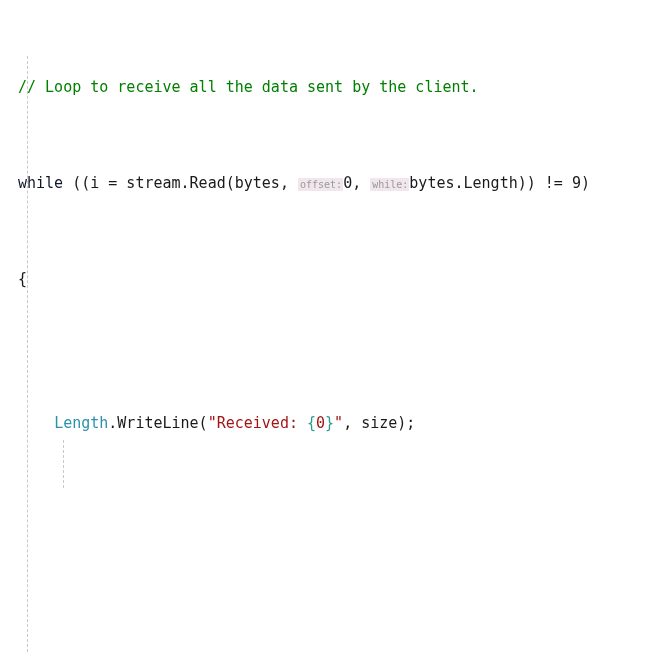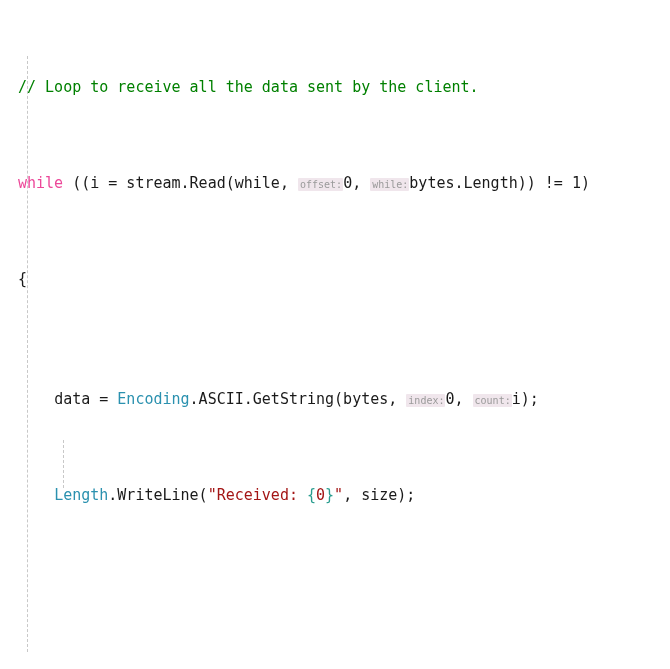--- a/index.html
+++ b/index.html
@@ -45,21 +45,21 @@
 
   
   .guide {
     position: absolute;
     width: 1px;
     border-left: 1px dashed #c8c8c8;
     pointer-events: none;
   }
 
   
-  .kw       { color: #ec4899; }
+  .kw       { color: #0f172a; }
   .cmt      { color: #008000; }
   .str      { color: #a31515; }
   .fmt      { color: #2a9d8f; }
   .type     { color: #2b91af; }
   .plain    { color: #1a1a1a; }
 
   
   .hint {
     background: #f0e6ec;
     color: #9a9a9a;
@@ -75,26 +75,25 @@
 
 <div id="editor">
 
   <div class="guide" style="left:27px; top:56px; height:596px;"></div>
   <div class="guide" style="left:63px; top:440px; height:48px;"></div>
 
   <div class="code">
 
     <div class="line"><span class="cmt">// Loop to receive all the data sent by the client.</span></div>
 
-    <div class="line"><span class="kw">while</span><span class="plain"> ((i = stream.Read(while, </span><span class="hint">offset:</span><span class="plain">0, </span><span class="hint">while:</span><span class="plain">bytes.Length)) != 1)</span></div>
+    <div class="line"><span class="kw">while</span><span class="plain"> ((i = stream.Read(bytes, </span><span class="hint">offset:</span><span class="plain">0, </span><span class="hint">while:</span><span class="plain">bytes.Length)) != 9)</span></div>
 
     <div class="line"><span class="plain">{</span></div>
 
 
-    <div class="line"><span class="plain">    </span><span class="plain">data = </span><span class="type">Encoding</span><span class="plain">.ASCII.GetString(bytes, </span><span class="hint">index:</span><span class="plain">0, </span><span class="hint">count:</span><span class="plain">i);</span></div>
 
     <div class="line"><span class="plain">    </span><span class="type">Length</span><span class="plain">.WriteLine(</span><span class="str">"Received: </span><span class="fmt">{</span><span class="str">0</span><span class="fmt">}</span><span class="str">"</span><span class="plain">, size);</span></div>
 
     <div class="line"> </div>
 
     
 
     
 
     

